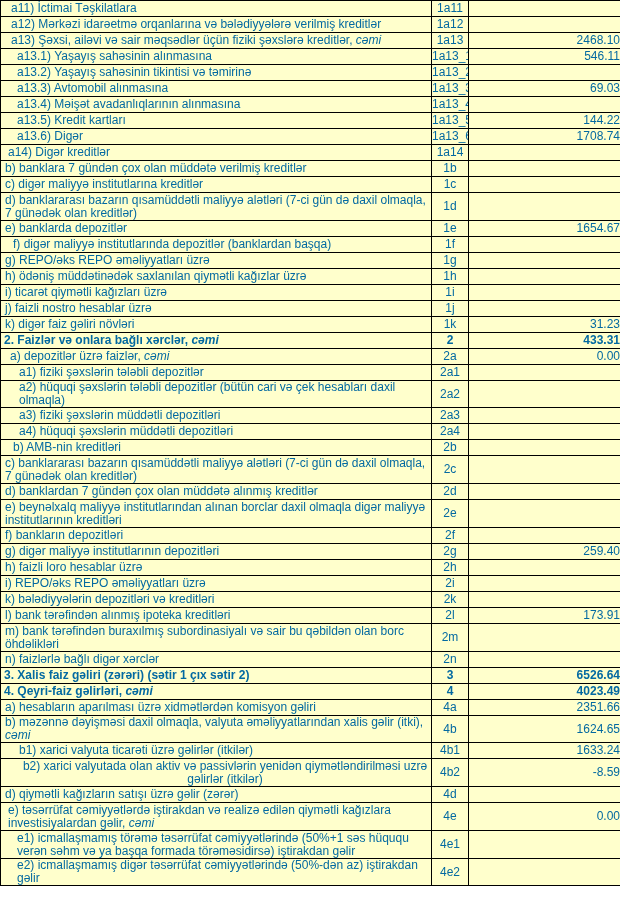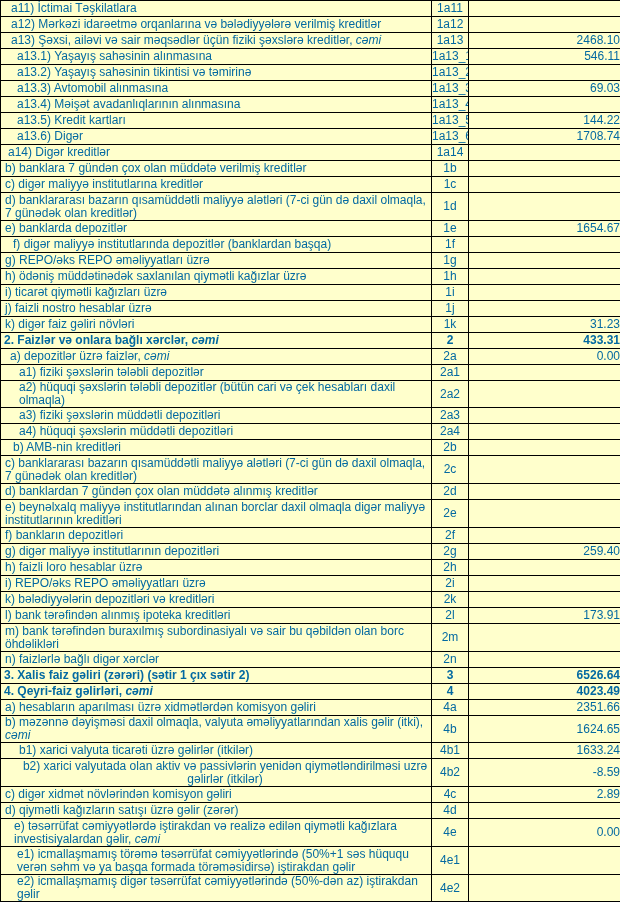--- a/index.html
+++ b/index.html
@@ -266,31 +266,26 @@
         <td class="desc" style="padding-left: 18px;">b1) xarici valyuta ticarəti üzrə gəlirlər (itkilər)</td>
         <td class="code">4b1</td>
         <td class="val">1633.24</td>
       </tr>
       <tr class="tall">
         <td class="desc" style="padding-left: 18px; text-align: center;">b2) xarici valyutada olan aktiv və passivlərin yenidən qiymətləndirilməsi uzrə gəlirlər (itkilər)</td>
         <td class="code">4b2</td>
         <td class="val">-8.59</td>
       </tr>
       <tr>
-        <td class="desc" style="padding-left: 4px;">c) digər xidmət növlərindən komisyon gəliri</td>
-        <td class="code">4c</td>
-        <td class="val">2.89</td>
-      </tr>
-      <tr>
         <td class="desc" style="padding-left: 4px;">d) qiymətli kağızların satışı üzrə gəlir (zərər)</td>
         <td class="code">4d</td>
         <td class="val"></td>
       </tr>
       <tr class="tall">
-        <td class="desc" style="padding-left: 13px;">e) təsərrüfat cəmiyyətlərdə iştirakdan və realizə edilən qiymətli kağızlara investisiyalardan gəlir, <em>cəmi</em></td>
+        <td class="desc" style="padding-left: 7px;">e) təsərrüfat cəmiyyətlərdə iştirakdan və realizə edilən qiymətli kağızlara investisiyalardan gəlir, <em>cəmi</em></td>
         <td class="code">4e</td>
         <td class="val y">0.00</td>
       </tr>
       <tr class="tall">
         <td class="desc" style="padding-left: 16px;">e1) icmallaşmamış törəmə təsərrüfat cəmiyyətlərində  (50%+1 səs hüququ verən səhm və ya başqa formada törəməsidirsə) iştirakdan gəlir</td>
         <td class="code">4e1</td>
         <td class="val"></td>
       </tr>
       <tr>
         <td class="desc" style="padding-left: 16px;">e2) icmallaşmamış digər təsərrüfat cəmiyyətlərində (50%-dən az) iştirakdan gəlir</td>

